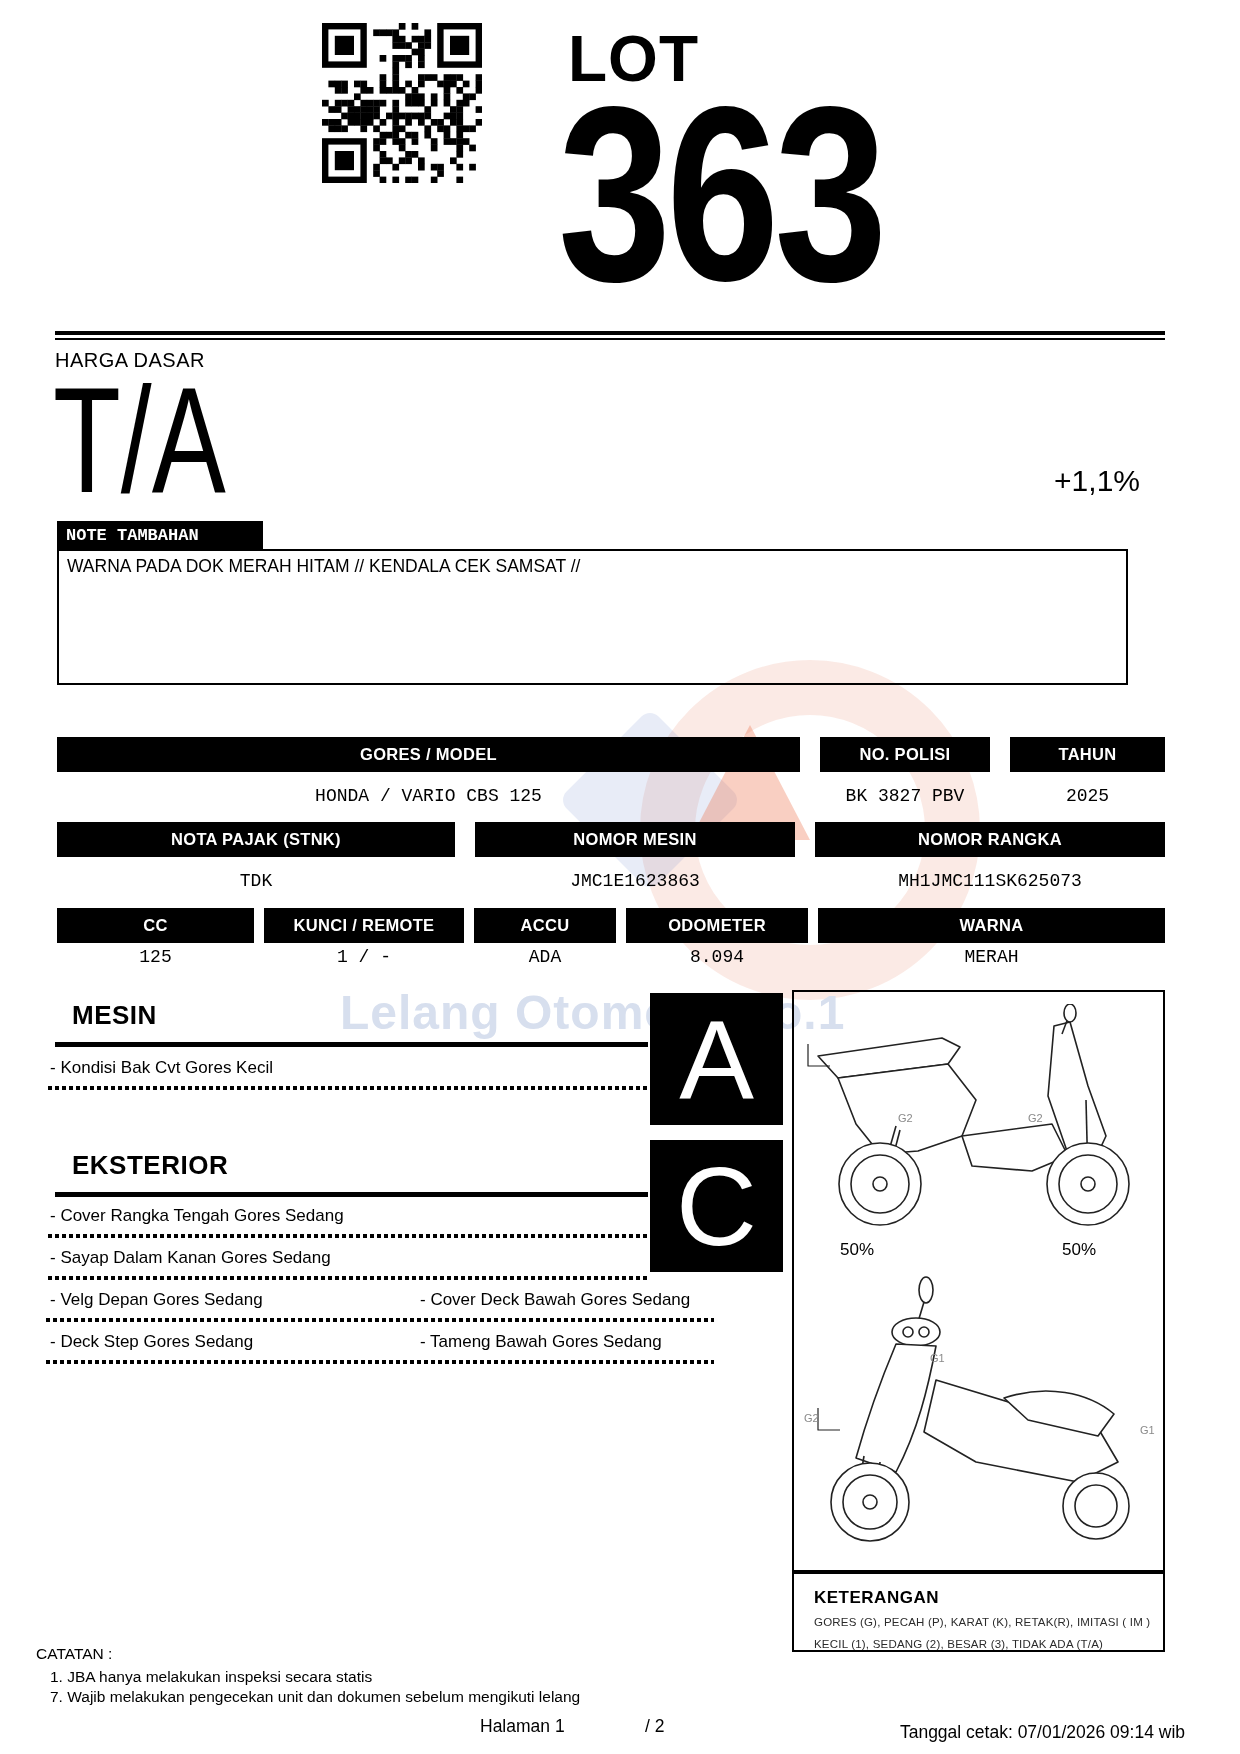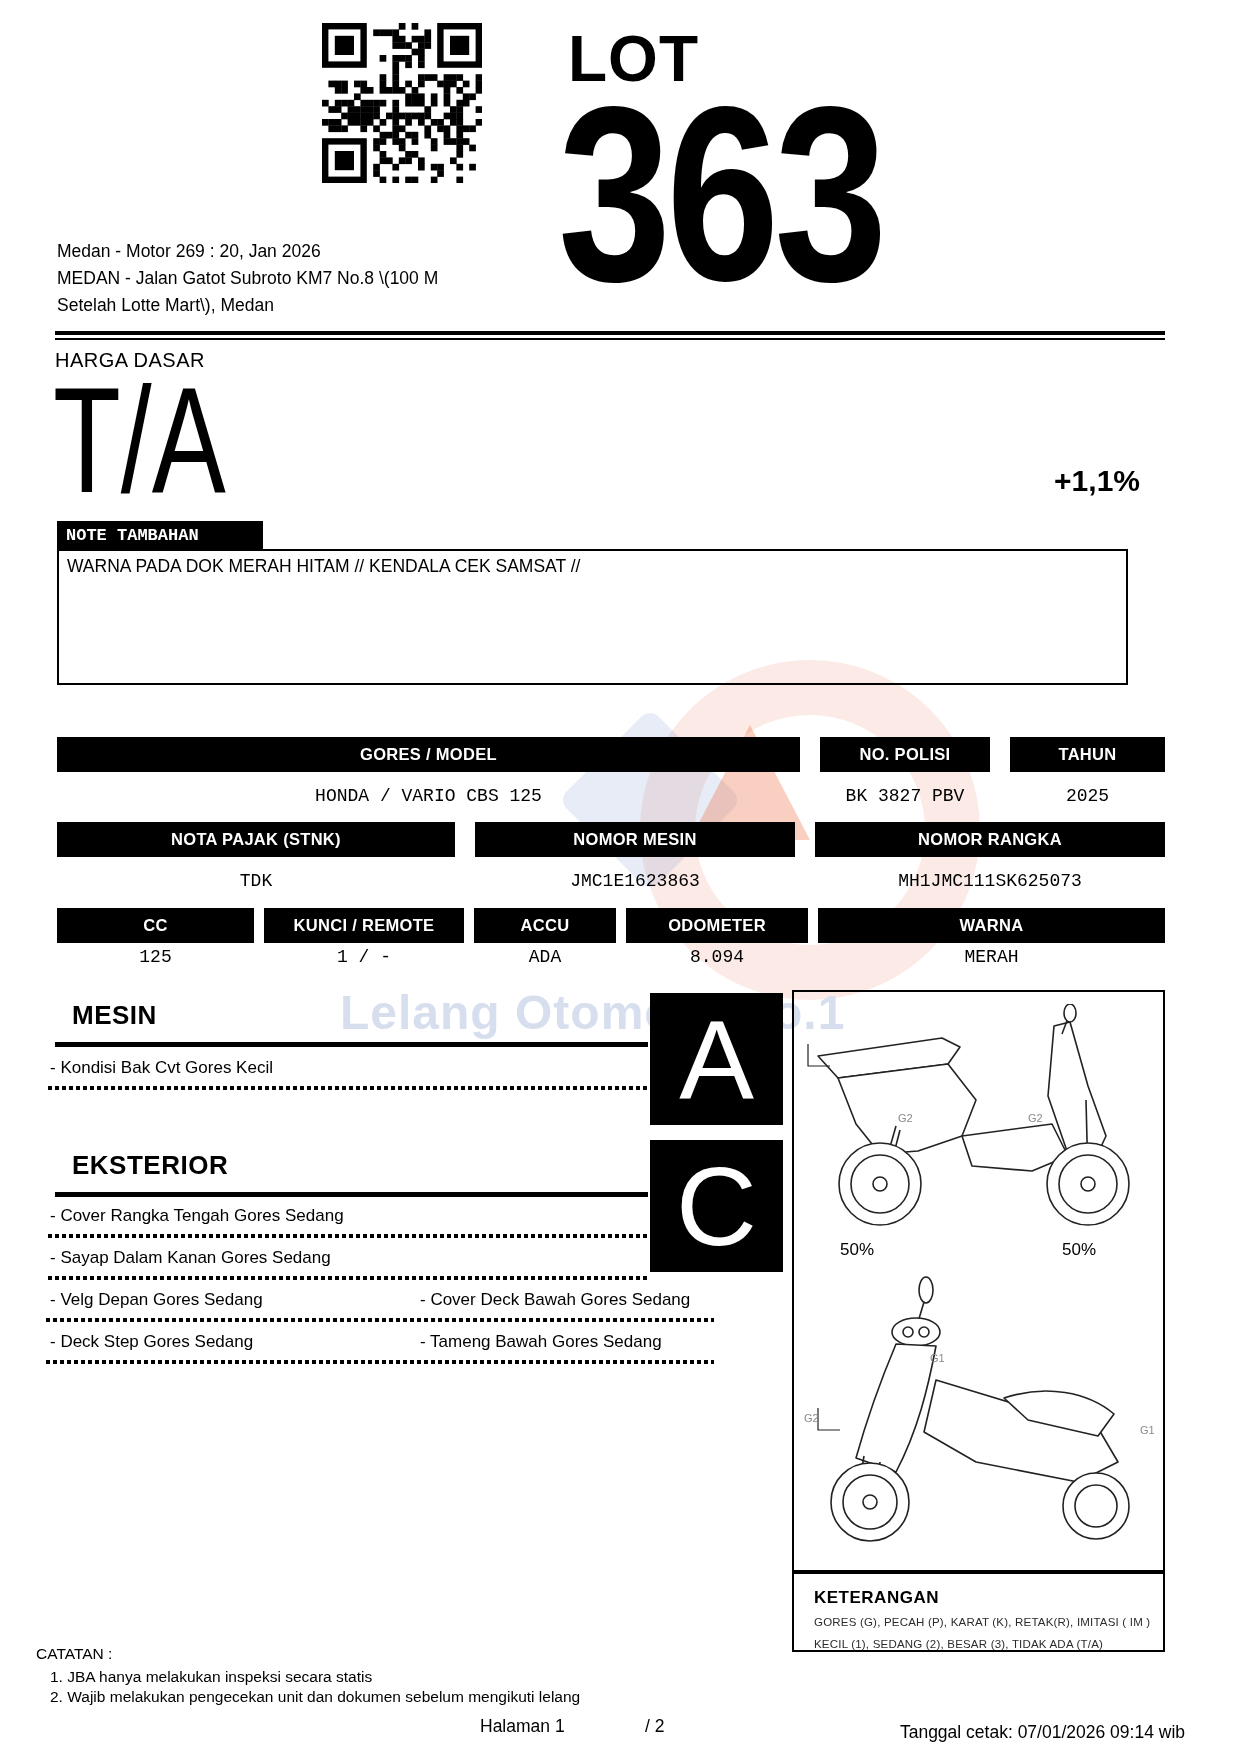--- a/index.html
+++ b/index.html
@@ -10,21 +10,21 @@
   
   .lot-label { font-size:64px; font-weight:bold; letter-spacing:1px; }
   .lot-number { font-size:248px; font-weight:bold; line-height:0.78; letter-spacing:-6px;
                 transform:scaleX(0.82); transform-origin:left top; white-space:nowrap; }
   .addr { font-size:17.5px; line-height:27px; }
 
   .double-rule { border-top:4px solid #000; border-bottom:2px solid #000; height:9px; }
   .harga-label { font-size:20px; letter-spacing:0.5px; }
   .harga-value { font-size:150px; font-weight:400; line-height:1; transform:scaleX(0.74);
                  transform-origin:left top; white-space:nowrap; }
-  .pct { font-size:30px; font-weight:bold; }
+  .pct { font-size:30px; font-weight:normal; }
 
   .note-label { background:#000; color:#fff; font-size:17px; font-weight:bold;
                 display:flex; align-items:center; padding-left:9px; }
   .note-box { border:2.5px solid #000; font-size:17.5px; padding:5px 8px; }
 
   .hdr { background:#000; color:#fff; font-weight:bold; font-size:16.5px;
          display:flex; align-items:center; justify-content:center; height:35px; letter-spacing:0.3px; }
   .val { font-size:18px; text-align:center;font-family:Liberation Mono, monospace; }
 
   .sec-title { font-size:26px; font-weight:bold; letter-spacing:0.5px; }
@@ -265,25 +265,20 @@
         <rect x="128" y="12.8" width="19.200000000000003" height="19.200000000000003" fill="#000"></rect>
         <rect x="0" y="115.2" width="44.800000000000004" height="44.800000000000004" fill="#000"></rect>
         <rect x="6.4" y="121.60000000000001" width="32" height="32" fill="#fff"></rect>
         <rect x="12.8" y="128" width="19.200000000000003" height="19.200000000000003" fill="#000"></rect>
       </svg>
   </div>
 
   <div class="abs lot-label" style="left:568px; top:22px;">LOT</div>
   <div class="abs lot-number" style="left:558px; top:98px;">363</div>
 
-  <div class="abs addr" style="left:57px; top:238px;">
-    <div>Medan - Motor 269 : 20, Jan 2026</div>
-    <div>MEDAN - Jalan Gatot Subroto KM7 No.8 \(100 M</div>
-    <div>Setelah Lotte Mart\), Medan</div>
-  </div>
 
   <div class="abs double-rule" style="left:55px; top:331px; width:1110px;"></div>
 
   <div class="abs harga-label" style="left:55px; top:349px;">HARGA DASAR</div>
   <div class="abs harga-value" style="left:53px; top:365px;">T/A</div>
   <div class="abs pct" style="right:100px; top:464px;">+1,1%</div>
 
   <div class="abs note-label" style="left:57px; top:521px; width:206px; height:28px;font-family:Liberation Mono, monospace;">NOTE TAMBAHAN</div>
   <div class="abs note-box" style="left:57px; top:549px; width:1071px; height:136px;">
     <span>WARNA PADA DOK MERAH HITAM // KENDALA CEK SAMSAT //</span>
@@ -392,19 +387,19 @@
     </svg>
 
     <div class="abs divider" style="left:0; top:578px; width:100%;"></div>
     <div class="abs ket-title" style="left:20px; top:596px;">KETERANGAN</div>
     <div class="abs ket-line" style="left:20px; top:624px;">GORES (G), PECAH (P), KARAT (K), RETAK(R), IMITASI ( IM )</div>
     <div class="abs ket-line" style="left:20px; top:646px;">KECIL (1), SEDANG (2), BESAR (3), TIDAK ADA (T/A)</div>
   </div>
 
   <div class="abs catatan-title" style="left:36px; top:1645px;">CATATAN :</div>
   <div class="abs catatan-item" style="left:50px; top:1668px;">1. JBA hanya melakukan inspeksi secara statis</div>
-  <div class="abs catatan-item" style="left:50px; top:1688px;">2. Wajib melakukan pengecekan unit dan dokumen sebelum mengikuti lelang</div>
+  <div class="abs catatan-item" style="left:50px; top:1688px;">7. Wajib melakukan pengecekan unit dan dokumen sebelum mengikuti lelang</div>
 
   <div class="abs footer-text" style="left:480px; top:1716px;">Halaman 1</div>
   <div class="abs footer-text" style="left:645px; top:1716px;">/ 2</div>
   <div class="abs footer-text" style="right:55px; top:1722px;">Tanggal cetak: 07/01/2026 09:14 wib</div>
 
 </div>
 
 </body></html>

